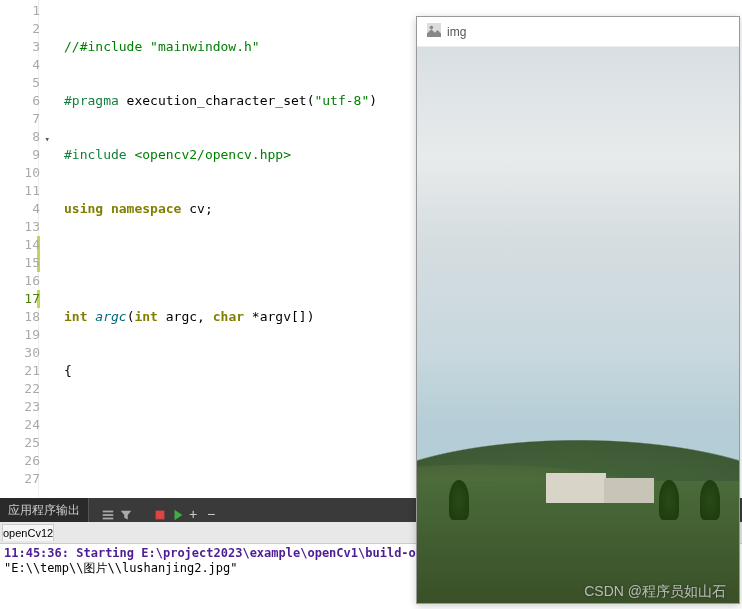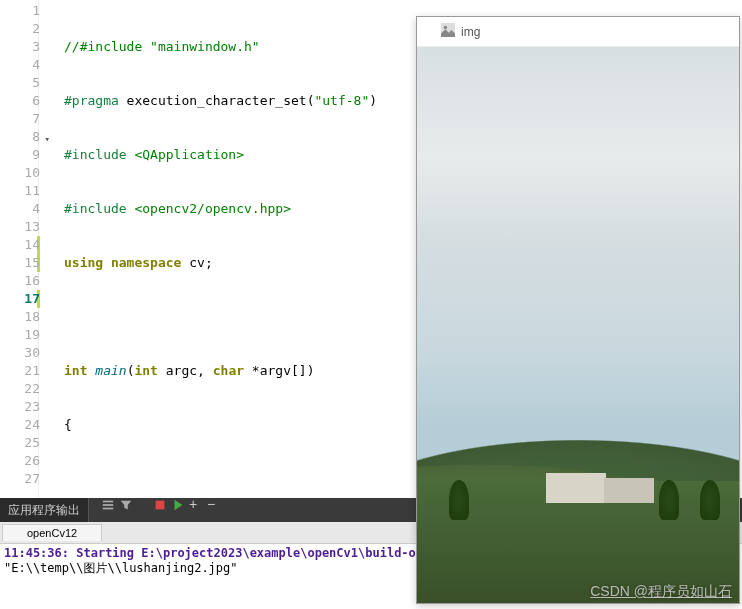--- a/index.html
+++ b/index.html
@@ -10,39 +10,39 @@
 .gutter .fold { position: absolute; right: -10px; top: 2px; font-size: 9px; color: #555; }
 .code { flex: 1; padding-left: 16px; line-height: 18px; padding-top: 2px; white-space: pre; }
 .code .row { height: 18px; }
 .cL { position: absolute; left: 38px; top: 0; width: 1px; background: #eee; height: 498px; }
 .mL { position: absolute; left: 37px; width: 3px; background: #bada55; }
 .kw { color: #808000; font-weight: bold; }
 .pp { color: #15803d; }
 .str { color: #008000; }
 .cmt { color: #008000; }
 .fn { font-style: italic; color: #00677c; }
-.panel-hdr { background: #3a3a3a; color: #ccc; height: 24px; display: flex; align-items: flex-start; font-family: Liberation Mono, monospace; font-size: 12px; }
+.panel-hdr { background: #3a3a3a; color: #ccc; height: 24px; display: flex; align-items: flex-end; font-family: Liberation Mono, monospace; font-size: 12px; }
 .panel-hdr .title { padding: 0 8px; background: #2a2a2a; height: 100%; display: flex; align-items: center; border-right: 1px solid #555; }
 .panel-hdr .tb { display: flex; gap: 4px; padding-left: 12px; align-items: center; }
 .ico { width: 14px; height: 14px; display: inline-block; }
 .tabs { background: #e8e8e8; height: 22px; display: flex; align-items: center; font-family: sans-serif; font-size: 11px; border-bottom: 1px solid #ccc; }
-.tab { padding: 2px 24px; background: #f5f5f5; border: 1px solid #ccc; border-bottom: none; margin-left: 2px; }
+.tab { padding: 2px 0; background: #f5f5f5; border: 1px solid #ccc; border-bottom: none; margin-left: 2px; }
 .output { padding: 2px 4px; line-height: 15px; font-size: 12px; }
 .output .ts { color: #4c1d95; }
 .imgwin { position: absolute; top: 16px; left: 416px; width: 324px; height: 588px; border: 1px solid #999; background: #fff; box-shadow: 0 2px 8px rgba(0,0,0,.2); }
-.imgwin .tbar { height: 30px; display: flex; align-items: center; padding: 0 24px; gap: 6px; color: #555; font-family: sans-serif; font-size: 12px; border-bottom: 1px solid #eee; }
+.imgwin .tbar { height: 30px; display: flex; align-items: center; padding: 0 10px; gap: 6px; color: #555; font-family: sans-serif; font-size: 12px; border-bottom: 1px solid #eee; }
 .imgwin .content { height: calc(100% - 30px); position: relative; overflow: hidden; }
 .sky { position: absolute; inset: 0; background: linear-gradient(#d8dfe3 0%, #e8ebec 20%, #d5dde0 35%, #c8d8de 55%, #b5cdd6 68%); }
 .mtn { position: absolute; left: 0; right: 0; top: 62%; height: 22%; background: radial-gradient(ellipse 120% 100% at 50% 100%, #4a6b3e 0%, #3d5a35 60%, transparent 61%); }
 .mtn2 { position: absolute; left: -20%; right: -10%; top: 68%; height: 16%; background: radial-gradient(ellipse 90% 100% at 30% 100%, #5a7a48 0%, #4a6638 55%, transparent 56%); }
 .fg { position: absolute; left: 0; right: 0; bottom: 0; height: 22%; background: linear-gradient(#4a6b3a, #3a5028); }
 .bld { position: absolute; bottom: 18%; left: 40%; width: 60px; height: 30px; background: #d8d4c8; }
 .bld2 { position: absolute; bottom: 18%; left: 58%; width: 50px; height: 25px; background: #c8c4b8; }
 .tree { position: absolute; bottom: 15%; width: 20px; height: 40px; background: radial-gradient(#2a4a1a, #1a3a0a); border-radius: 50% 50% 20% 20%; }
-.wm { position: absolute; bottom: 8px; right: 10px; color: rgba(230,230,230,.75); font-family: sans-serif; font-size: 14px; text-shadow: 0 0 3px rgba(0,0,0,.5); text-decoration: underline; }
+.wm { position: absolute; bottom: 8px; right: 16px; color: rgba(230,230,230,.75); font-family: sans-serif; font-size: 14px; text-shadow: 0 0 3px rgba(0,0,0,.5); }
 </style>
 </head>
 <body>
 
 <div class="cL"></div>
 <div class="mL" style="top:236px;height:36px"></div>
 <div class="mL" style="top:290px;height:18px"></div>
 
 <div class="editor">
   <div class="gutter">
@@ -55,40 +55,39 @@
     <div class="ln">7</div>
     <div class="ln"><span>8</span><span class="fold">▾</span></div>
     <div class="ln">9</div>
     <div class="ln">10</div>
     <div class="ln">11</div>
     <div class="ln">4</div>
     <div class="ln">13</div>
     <div class="ln">14</div>
     <div class="ln">15</div>
     <div class="ln">16</div>
-    <div class="ln" style="font-weight:bold;color:#0f766e">17</div>
+    <div class="ln" style="font-weight:normal;color:#4d7c0f">17</div>
     <div class="ln">18</div>
     <div class="ln">19</div>
     <div class="ln">30</div>
     <div class="ln">21</div>
     <div class="ln">22</div>
     <div class="ln">23</div>
     <div class="ln">24</div>
     <div class="ln">25</div>
     <div class="ln">26</div>
     <div class="ln">27</div>
   </div>
   <div class="code">
     <div class="row"><span class="cmt">//#include "mainwindow.h"</span></div>
     <div class="row"><span class="pp">#pragma</span><span> execution_character_set(</span><span class="str">"utf-8"</span><span>)</span></div>
-    <div class="row"><span class="pp">#include</span><span class="str"> &lt;QApplication&gt;</span></div>
     <div class="row"><span class="pp">#include</span><span class="str"> &lt;opencv2/opencv.hpp&gt;</span></div>
     <div class="row"><span class="kw">using</span><span> </span><span class="kw">namespace</span><span> cv;</span></div>
     <div class="row"></div>
-    <div class="row"><span class="kw">int</span><span> </span><span class="fn">main</span><span>(</span><span class="kw">int</span><span> argc, </span><span class="kw">char</span><span> *argv[])</span></div>
+    <div class="row"><span class="kw">int</span><span> </span><span class="fn">argc</span><span>(</span><span class="kw">int</span><span> argc, </span><span class="kw">char</span><span> *argv[])</span></div>
     <div class="row">{</div>
     
     
     
     
     
     
     
     
     

